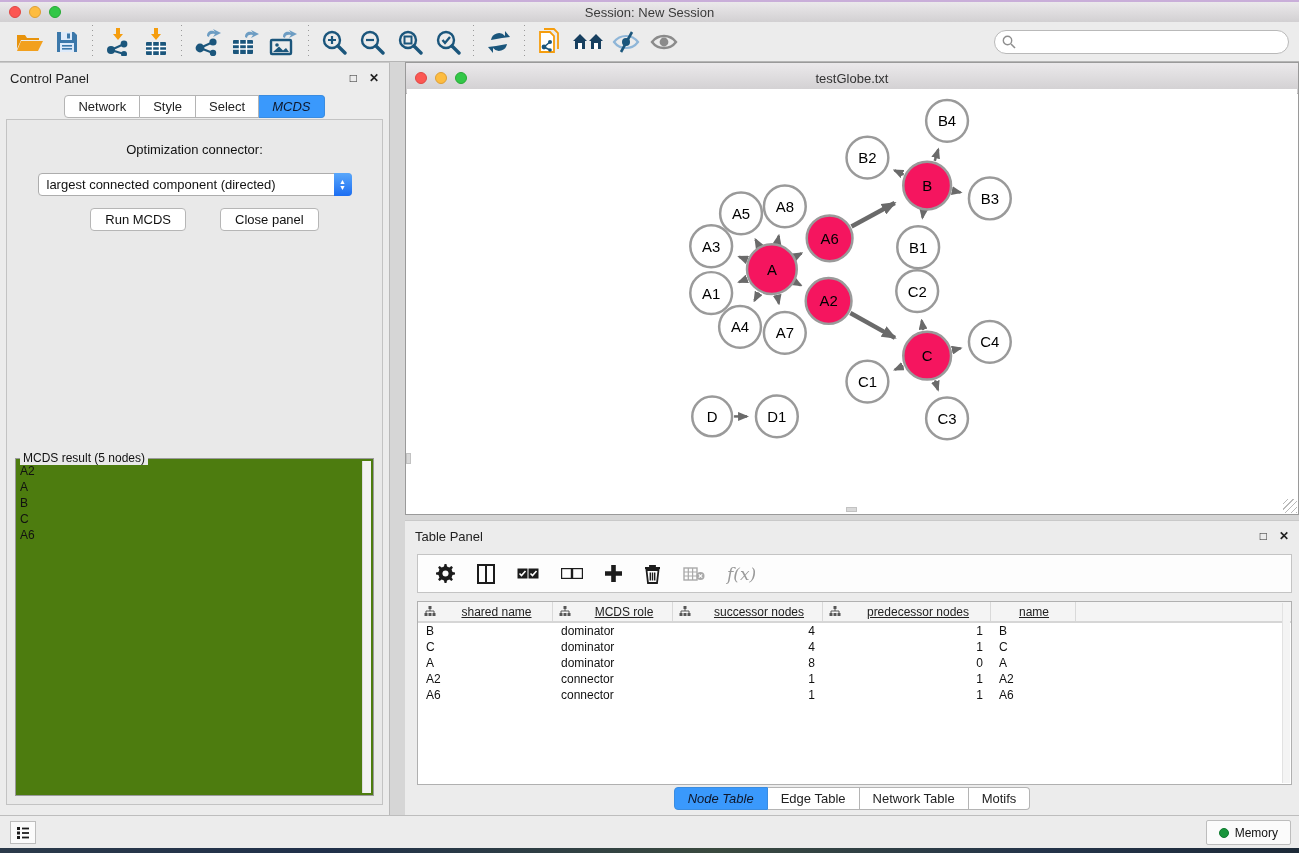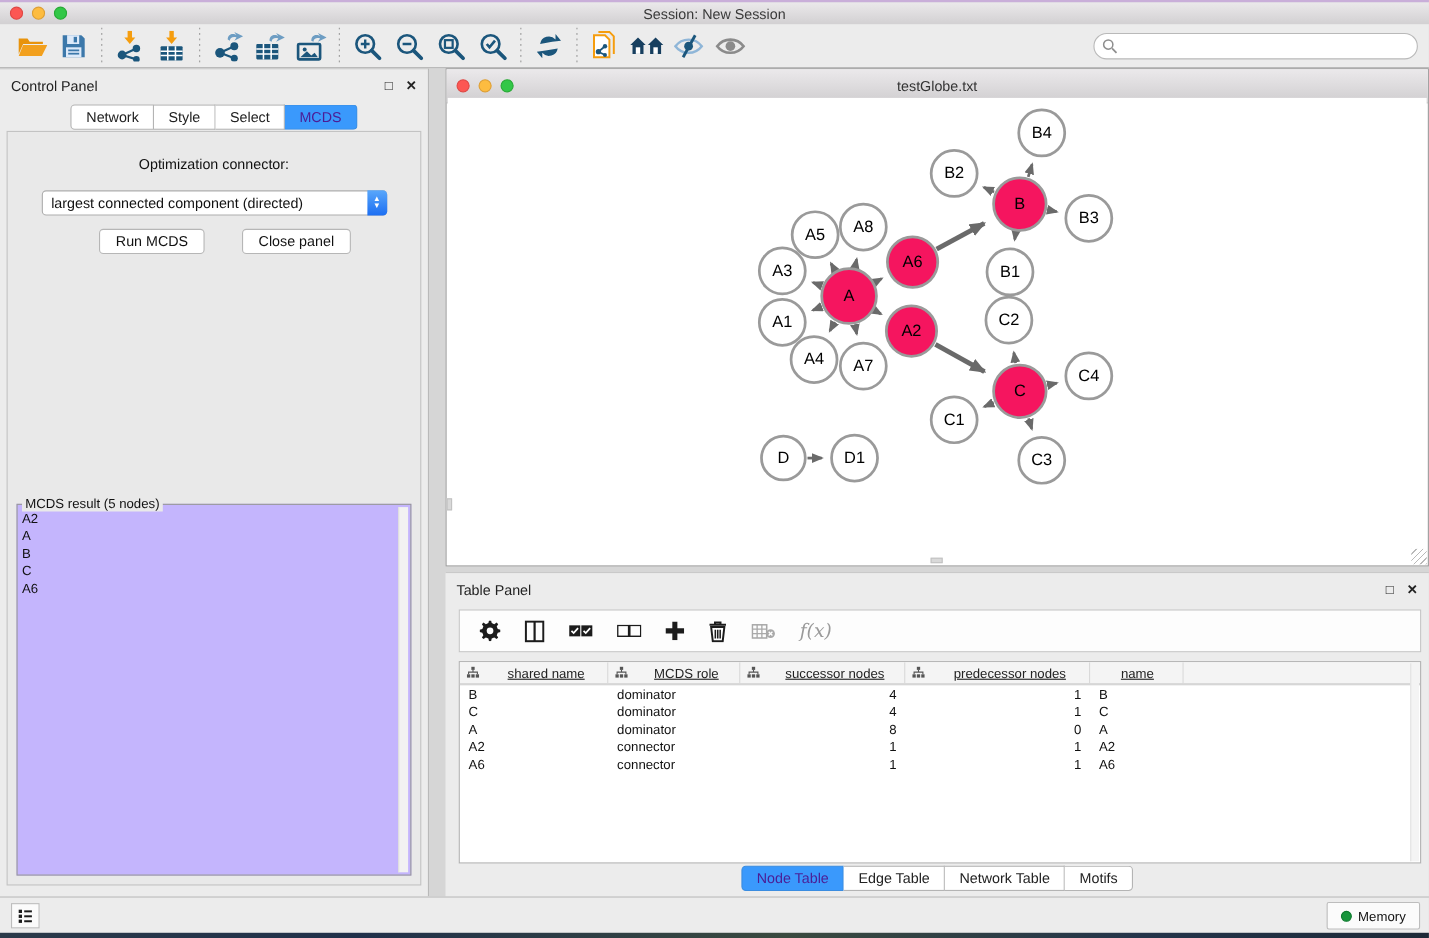--- a/index.html
+++ b/index.html
@@ -37,37 +37,37 @@
     background:#ececec; border-right:1px solid #b9b9b9; border-top:1px solid #c9c9c9;}
   .panel-head { height:30px; display:flex; align-items:center; padding:0 10px;
     font-size:13px; color:#222; }
   .panel-head .spacer{flex:1;}
   .mini-ic { font-size:12px; color:#222; margin-left:12px; cursor:default;}
   .seg-tabs { display:flex; justify-content:center; margin-top:2px; }
   .seg { border:1px solid #b4b4b4; border-left:none; background:#fff; color:#222;
     font-size:13px; padding:3px 13px; cursor:default; }
   .seg:first-child { border-left:1px solid #b4b4b4; border-radius:4px 0 0 4px; }
   .seg:last-child { border-radius:0 4px 4px 0; }
-  .seg.sel { background:#3a99fc; border-color:#3a8ce0; color:#4c1d95; }
+  .seg.sel { background:#3a99fc; border-color:#3a8ce0; color:#0f172a;font-style:italic; }
   #cp-body { position:absolute; left:6px; right:6px; top:56px; bottom:10px;
     background:#e9e9e9; border:1px solid #c3c3c3; }
   #opt-label { text-align:center; margin-top:22px; font-size:13px; color:#111;}
   #dropdown { position:relative; margin:16px auto 0; width:314px; height:23px;
     background:#fff; border:1px solid #adadad; border-radius:4px;
     font-size:13px; color:#111; display:flex; align-items:center;
     padding-left:8px; cursor:default;}
   #dd-stepper { position:absolute; right:-1px; top:-1px; width:18px; height:23px;
     border-radius:0 4px 4px 0; background:linear-gradient(#59a7fb,#1c6ef2);
     display:flex; flex-direction:column; align-items:center; justify-content:center; }
   #dd-stepper span { color:#fff; font-size:7px; line-height:6px; }
   #cp-buttons { display:flex; justify-content:center; gap:14px; margin-top:12px; }
   .mac-btn { background:#fff; border:1px solid #b6b6b6; border-radius:4px;
     font-size:13px; color:#111; padding:3px 14px; cursor:default;margin-left:20px; }
   #result-box { position:absolute; left:8px; right:8px; top:338px; bottom:8px;
-    border:1px solid #9a9a9a; background:#c4b5fd; }
+    border:1px solid #9a9a9a; background:#4d7c0f; }
   #result-legend { position:absolute; top:-8px; left:4px; background:#e9e9e9;
     padding:0 3px; font-size:12px; color:#111; }
   #result-list { position:absolute; inset:4px 12px 2px 4px; font-size:12px;
     line-height:16px; color:#111; overflow:hidden;}
   #result-scroll { position:absolute; top:2px; bottom:2px; right:2px; width:9px;
     background:#f2f2f2; border-left:1px solid #ddd;}
 
   
   #net-window { position:absolute; left:405px; top:62px; width:894px; height:453px;
     background:#fff; border:1px solid #9a9a9a; }

